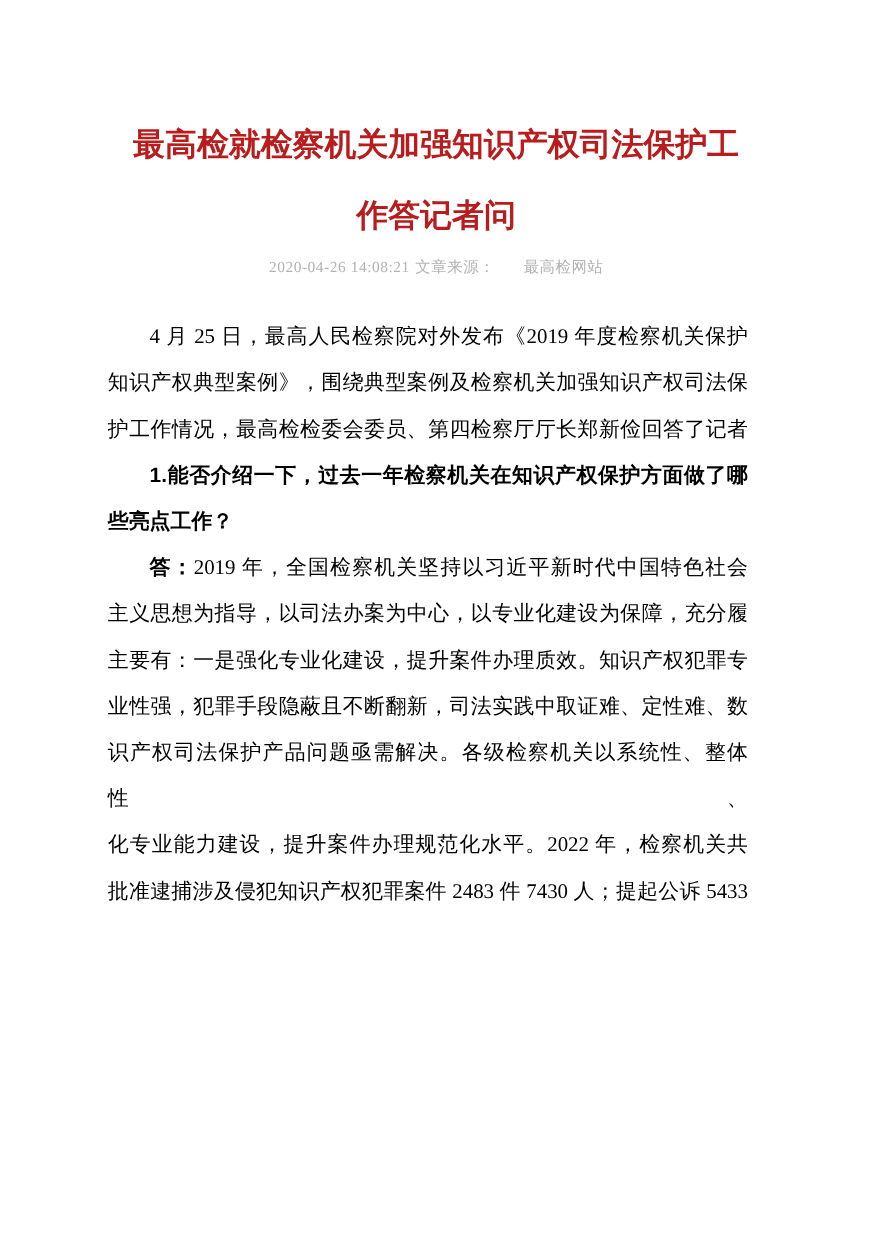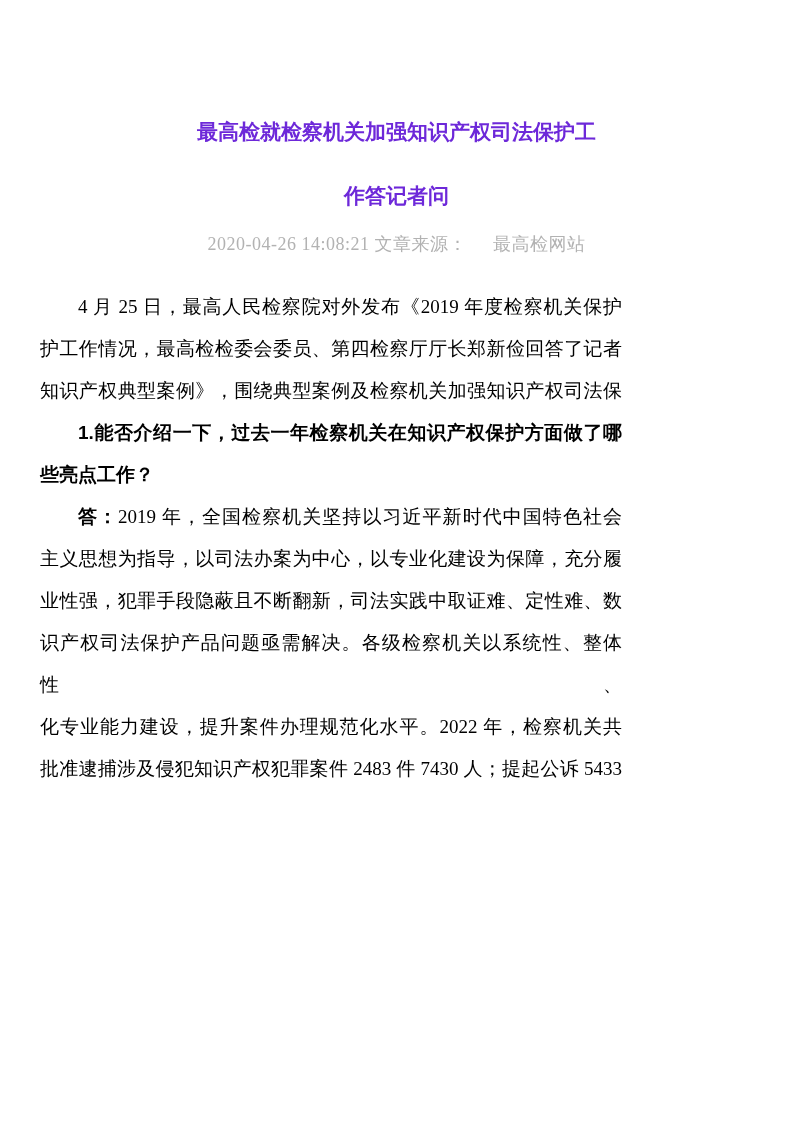--- a/index.html
+++ b/index.html
@@ -14,36 +14,36 @@
     position: relative;
     width: 793px; height: 1122px;
     background: #ffffff;
     overflow: hidden;
   }
   .title {
     margin: 100px 56px 0 56px;
     text-align: center;
     font-family: "Liberation Sans", "DejaVu Sans", sans-serif;
     font-weight: bold;
-    font-size: 21px;
+    font-size: 29px;
     line-height: 64px;
-    color: #6d28d9;
+    color: #b91c1c;
   }
   .meta {
     margin-top: 8px;
     text-align: center;
-    font-size: 18px;
+    font-size: 14px;
     line-height: 16px;
     color: #b2b2b2;
     letter-spacing: 0.5px;
   }
   .meta .meta-source { margin-left: 26px; }
   .meta .meta-label  { margin-left: 5px; }
   .docbody {
-    margin-left: 40px;
+    margin-left: 98px;
     margin-top: 34px;
     width: 582px;
     font-size: 19px;
     line-height: 42px;
   }
   .para { margin: 0; }
   .line {
     text-align: justify;
     text-align-last: justify;
     white-space: normal;
@@ -66,30 +66,31 @@
     <div>作答记者问</div>
   </div>
 
   <div class="meta" style="color: rgb(178, 178, 178);">
     <span>2020-04-26 14:08:21</span><span class="meta-label">文章来源：</span><span class="meta-source">最高检网站</span>
   </div>
 
   <main class="docbody" style="color: rgb(0, 0, 0);">
       <div class="para normal">
         <div class="line indent">4 月 25 日，最高人民检察院对外发布《2019 年度检察机关保护</div>
+        <div class="line">知识产权典型案例》，围绕典型案例及检察机关加强知识产权司法保</div>
         <div class="line">护工作情况，最高检检委会委员、第四检察厅厅长郑新俭回答了记者</div>
-        <div class="line">知识产权典型案例》，围绕典型案例及检察机关加强知识产权司法保</div>
       </div>
       <div class="para question">
         <div class="line indent">1.能否介绍一下，过去一年检察机关在知识产权保护方面做了哪</div>
         <div class="line end">些亮点工作？</div>
       </div>
       <div class="para normal">
         <div class="line indent"><span class="answer-prefix">答：</span>2019 年，全国检察机关坚持以习近平新时代中国特色社会</div>
         <div class="line">主义思想为指导，以司法办案为中心，以专业化建设为保障，充分履</div>
+        <div class="line">主要有：一是强化专业化建设，提升案件办理质效。知识产权犯罪专</div>
         <div class="line">业性强，犯罪手段隐蔽且不断翻新，司法实践中取证难、定性难、数</div>
         <div class="line">识产权司法保护产品问题亟需解决。各级检察机关以系统性、整体性、</div>
         <div class="line">化专业能力建设，提升案件办理规范化水平。2022 年，检察机关共</div>
         <div class="line">批准逮捕涉及侵犯知识产权犯罪案件 2483 件 7430 人；提起公诉 5433</div>
       </div>
     </main>
 
 </div>
 
 </body></html>

